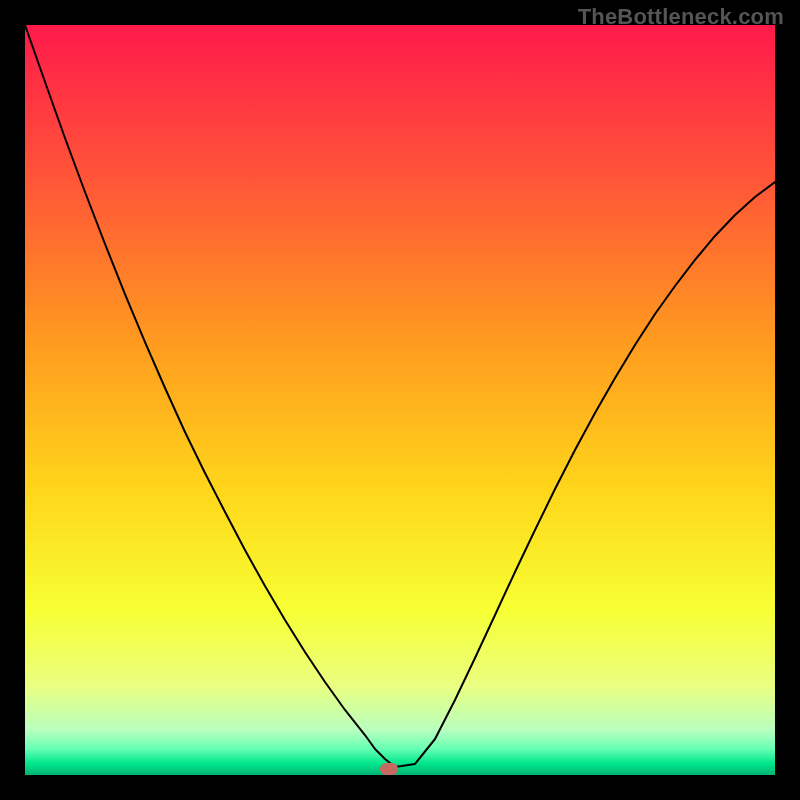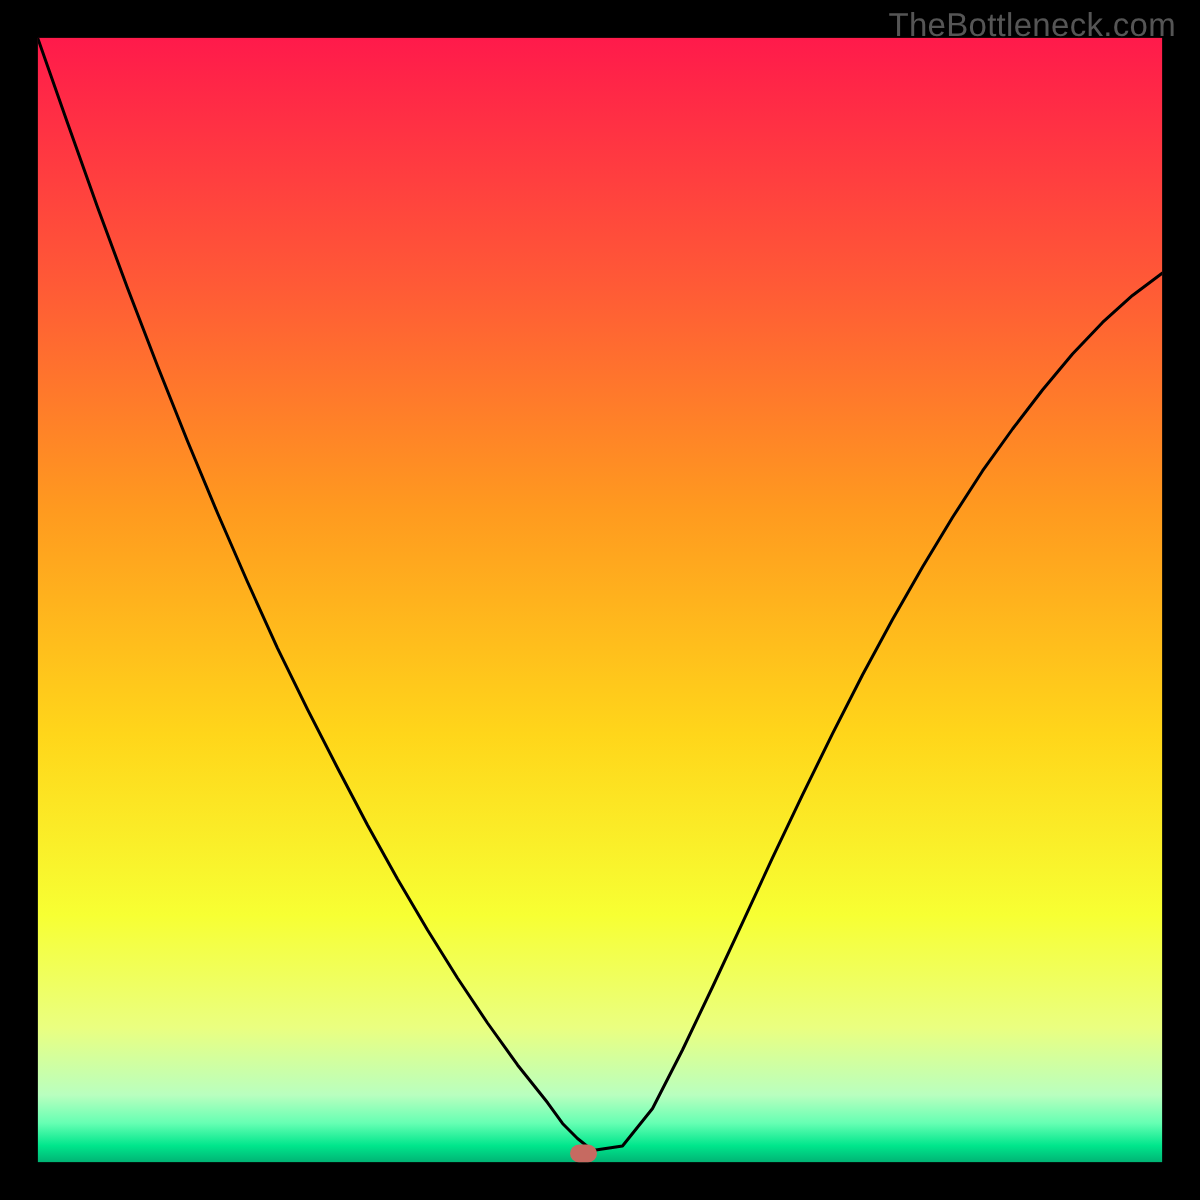--- a/index.html
+++ b/index.html
@@ -15,21 +15,21 @@
     position: relative;
     width: 800px;
     height: 800px;
   }
   .watermark {
     position: absolute;
     top: 4px;
     right: 16px;
     color: #555555;
     font-size: 22px;
-    font-weight: 400;
+    font-weight: 700;
     letter-spacing: 0.2px;
     user-select: none;
   }
   .plot {
     position: absolute;
     left: 25px;
     top: 25px;
     width: 750px;
     height: 750px;
     overflow: hidden;

